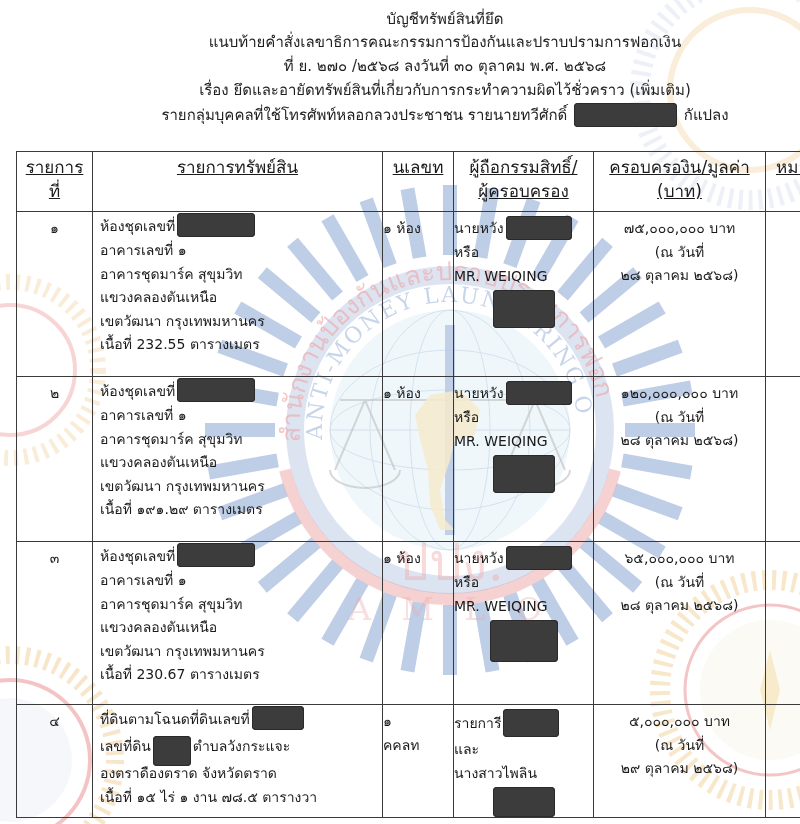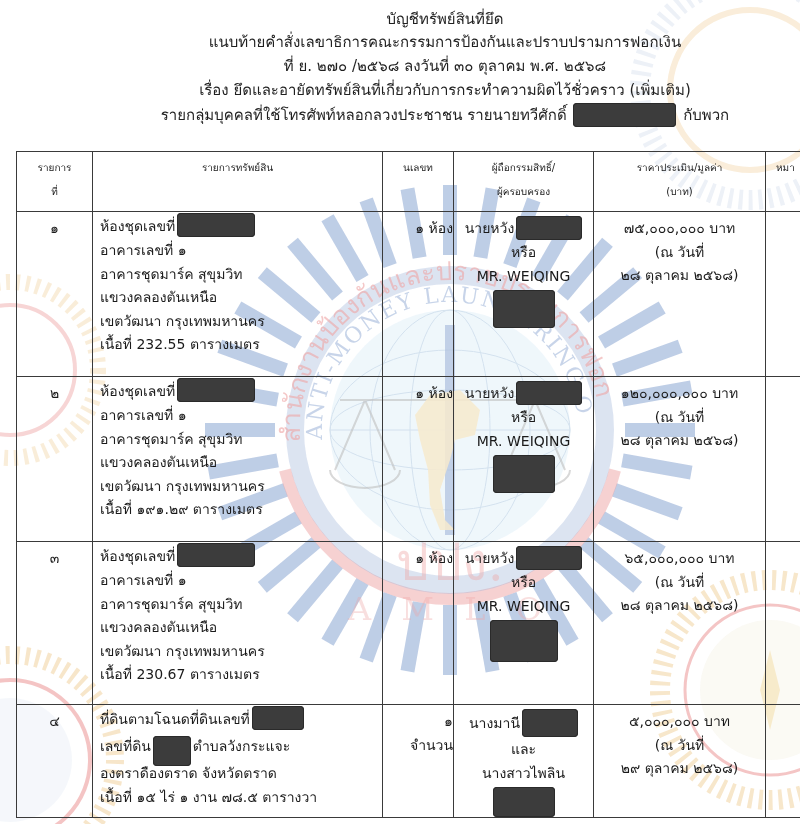--- a/index.html
+++ b/index.html
@@ -39,29 +39,29 @@
   .tbl {
     position:absolute; left:16px; top:151px; z-index:3;
     border-collapse:collapse; table-layout:fixed;
     width:860px;
     font-size:14px; line-height:23.5px;
   }
   .tbl td, .tbl th {
     border:1.3px solid #3a3a3a; padding:0; vertical-align:top;
     background:transparent; font-weight:normal;
   }
-  .tbl th { text-align:center; vertical-align:top; padding-top:4px; font-size:10px; }
+  .tbl th { text-align:center; vertical-align:top; padding-top:4px; font-size:17px;text-decoration:underline; }
   .c1 { width:76px; } .c2 { width:290px; } .c3 { width:71px; }
   .c4 { width:140px; } .c5 { width:172px; } .c6 { width:111px; }
   .hdr-row { height:60px; }
   .r1 { height:165px; } .r2 { height:165px; } .r3 { height:163px; } .r4 { height:113px; }
   .num { text-align:center; padding-top:5px !important; }
   .desc { padding:3px 0 0 7px !important; }
-  .qty { text-align:right; padding-top:5px !important; }
-  .owner { text-align:center; padding-top:5px !important; }
+  .qty { text-align:left; padding-top:5px !important; }
+  .owner { text-align:left; padding-top:5px !important; }
   .price { text-align:center; padding-top:5px !important; }
   .line { display:block; white-space:nowrap; }
   .owner .redact-inline { width:66px; height:24px; margin-left:2px; position:relative; top:-1px; }
   .owner .redact-block { display:block; margin:2px auto 0; width:62px; height:38px; }
   .desc .redact-inline { width:78px; height:24px; margin-left:2px; position:relative; top:-2px; }
   .desc .redact-small { width:38px; height:38px; margin:0 2px; position:relative; top:6px; }
 </style>
 </head>
 <body>
 
@@ -179,21 +179,21 @@
   </svg>
 
   <div class="header">
     <div class="hline h1">บัญชีทรัพย์สินที่ยึด</div>
     <div class="hline h2">แนบท้ายคำสั่งเลขาธิการคณะกรรมการป้องกันและปราบปรามการฟอกเงิน</div>
     <div class="hline h3">ที่ ย. ๒๗๐ /๒๕๖๘  ลงวันที่  ๓๐  ตุลาคม พ.ศ. ๒๕๖๘</div>
     <div class="hline h4">เรื่อง ยึดและอายัดทรัพย์สินที่เกี่ยวกับการกระทำความผิดไว้ชั่วคราว (เพิ่มเติม)</div>
     <div class="hline h5">
       <span>รายกลุ่มบุคคลที่ใช้โทรศัพท์หลอกลวงประชาชน รายนายทวีศักดิ์</span>
       <span class="redact" style="width:103px;height:24px;margin:0 2px;"></span>
-      <span>กับพวก</span>
+      <span>กัแปลง</span>
     </div>
   </div>
 
   <table class="tbl">
     <colgroup>
       <col class="c1">
         <col class="c2">
         <col class="c3">
         <col class="c4">
         <col class="c5">
@@ -205,21 +205,21 @@
         <span class="line">รายการ</span>
         <span class="line">ที่</span>
       </th>
       <th>รายการทรัพย์สิน</th>
       <th>นเลขท</th>
       <th>
         <span class="line">ผู้ถือกรรมสิทธิ์/</span>
         <span class="line">ผู้ครอบครอง</span>
       </th>
       <th>
-        <span class="line">ราคาประเมิน/มูลค่า</span>
+        <span class="line">ครอบครองิน/มูลค่า</span>
         <span class="line">(บาท)</span>
       </th>
       <th style="text-align:left;padding-left:10px;">หมา</th>
     </tr>
 
     <tr class="r1">
       <td class="num">๑</td>
       <td class="desc">
         <span class="line"><span>ห้องชุดเลขที่</span><span class="redact redact-inline"></span></span>
         <span class="line">อาคารเลขที่ ๑</span>
@@ -296,24 +296,24 @@
     <tr class="r4">
       <td class="num">๔</td>
       <td class="desc">
         <span class="line"><span>ที่ดินตามโฉนดที่ดินเลขที่</span><span class="redact redact-inline" style="width:52px;"></span></span>
         <span class="line"><span>เลขที่ดิน</span><span class="redact redact-small" style="height:30px;top:4px;"></span><span>ตำบลวังกระแจะ</span></span>
         <span class="line">องตราดืองตราด จังหวัดตราด</span>
         <span class="line">เนื้อที่ ๑๕ ไร่ ๑ งาน ๗๘.๕ ตารางวา</span>
       </td>
       <td class="qty">
         <span class="line">๑</span>
-        <span class="line">จำนวน</span>
+        <span class="line">คคลท</span>
       </td>
       <td class="owner">
-        <span class="line"><span>นางมานี</span><span class="redact redact-inline" style="width:56px;height:28px;"></span></span>
+        <span class="line"><span>รายการี</span><span class="redact redact-inline" style="width:56px;height:28px;"></span></span>
         <span class="line">และ</span>
         <span class="line">นางสาวไพลิน</span>
         <span class="redact redact-block" style="width:62px;height:30px;"></span>
       </td>
       <td class="price">
         <span class="line">๕,๐๐๐,๐๐๐ บาท</span>
         <span class="line">(ณ วันที่</span>
         <span class="line">๒๙ ตุลาคม ๒๕๖๘)</span>
       </td>
       <td></td>

